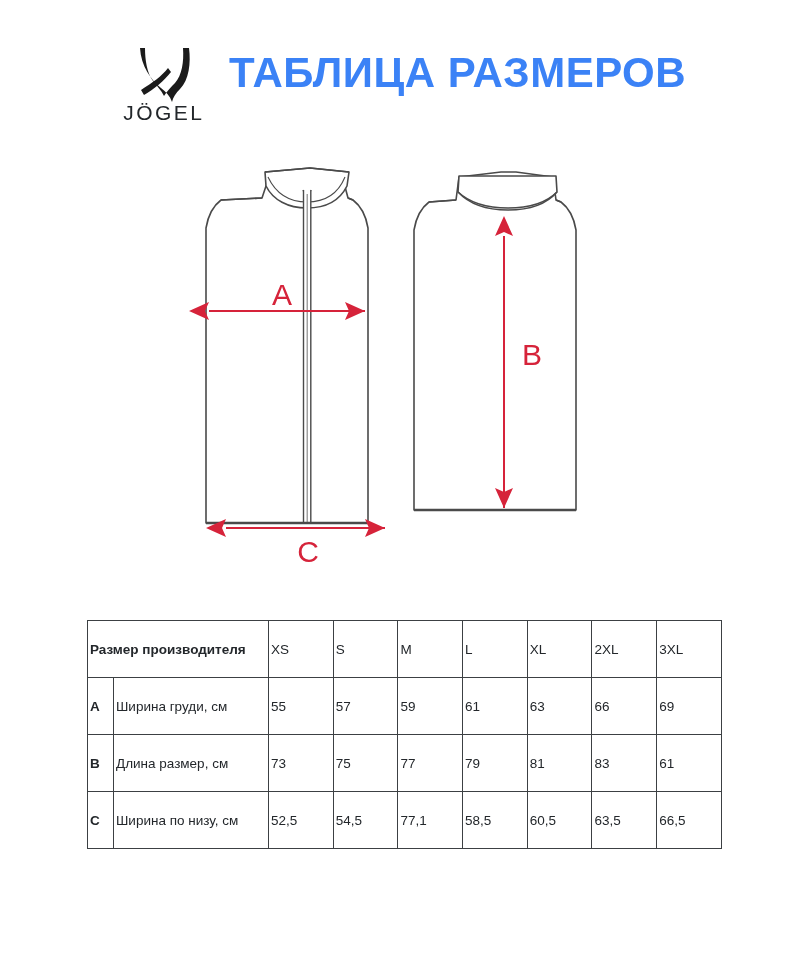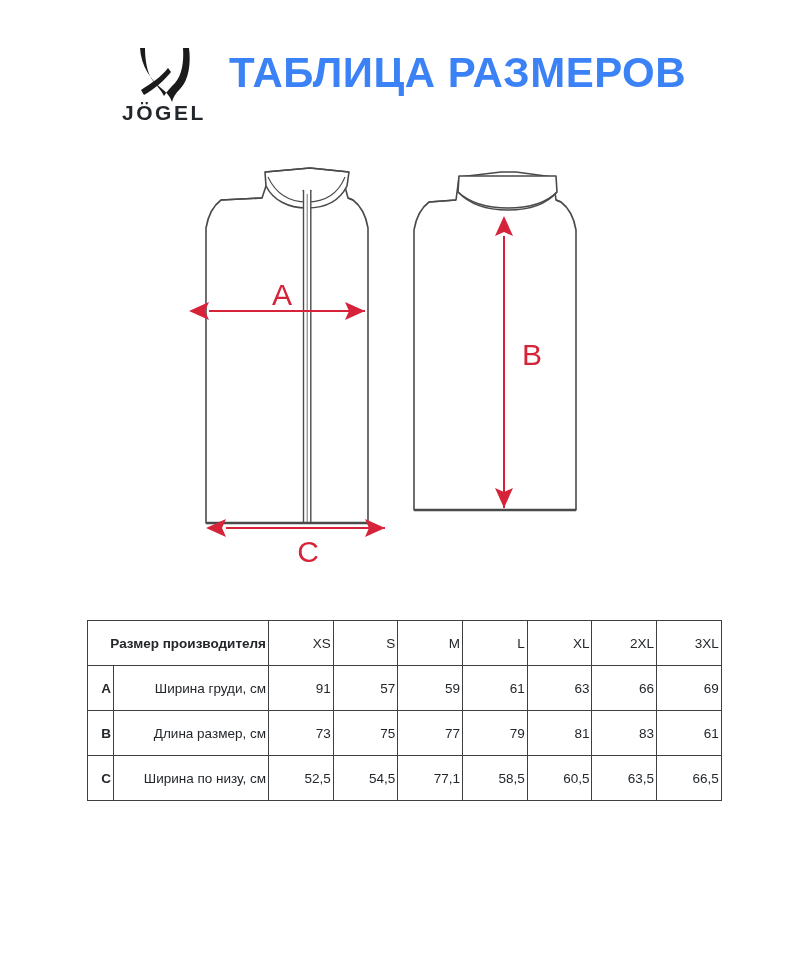--- a/index.html
+++ b/index.html
@@ -41,21 +41,21 @@
     width: 60px;
     height: 58px;
   }
   .logo-word {
     position: absolute;
     left: 0;
     top: 60px;
     width: 86px;
     text-align: center;
     font-size: 21px;
-    font-weight: bold;
+    font-weight: normal;
     letter-spacing: 2.5px;
     color: #23272b;
     font-family: "Liberation Sans", sans-serif;
     line-height: 1;
   }
   .title {
     font-size: 42px;
     font-weight: bold;
     letter-spacing: 0.5px;
     color: #3b82f6;
@@ -81,27 +81,27 @@
     top: 620px;
     width: 634px;
   }
   table.size-table {
     border-collapse: collapse;
     width: 634px;
     table-layout: fixed;
   }
   table.size-table td {
     border: 1px solid #3c4043;
-    text-align: right;
+    text-align: left;
     vertical-align: middle;
     height: 32px;
     font-size: 13.5px;
     color: #23272b;
     font-family: "Liberation Sans", sans-serif;
-    padding: 6px 2px;
+    padding: 12px 2px;
   }
   td.hdr-label {
     font-weight: bold;
     font-size: 14.5px;
   }
   td.letter-cell {
     font-weight: bold;
     font-size: 15px;
     width: 26px;
   }
@@ -245,21 +245,21 @@
         <td>M</td>
         <td>L</td>
         <td>XL</td>
         <td>2XL</td>
         <td>3XL</td>
       </tr>
 
       <tr>
         <td class="letter-cell">A</td>
         <td class="desc-cell">Ширина груди, см</td>
-        <td>91</td>
+        <td>55</td>
         <td>57</td>
         <td>59</td>
         <td>61</td>
         <td>63</td>
         <td>66</td>
         <td>69</td>
       </tr>
 
       <tr>
         <td class="letter-cell">B</td>

